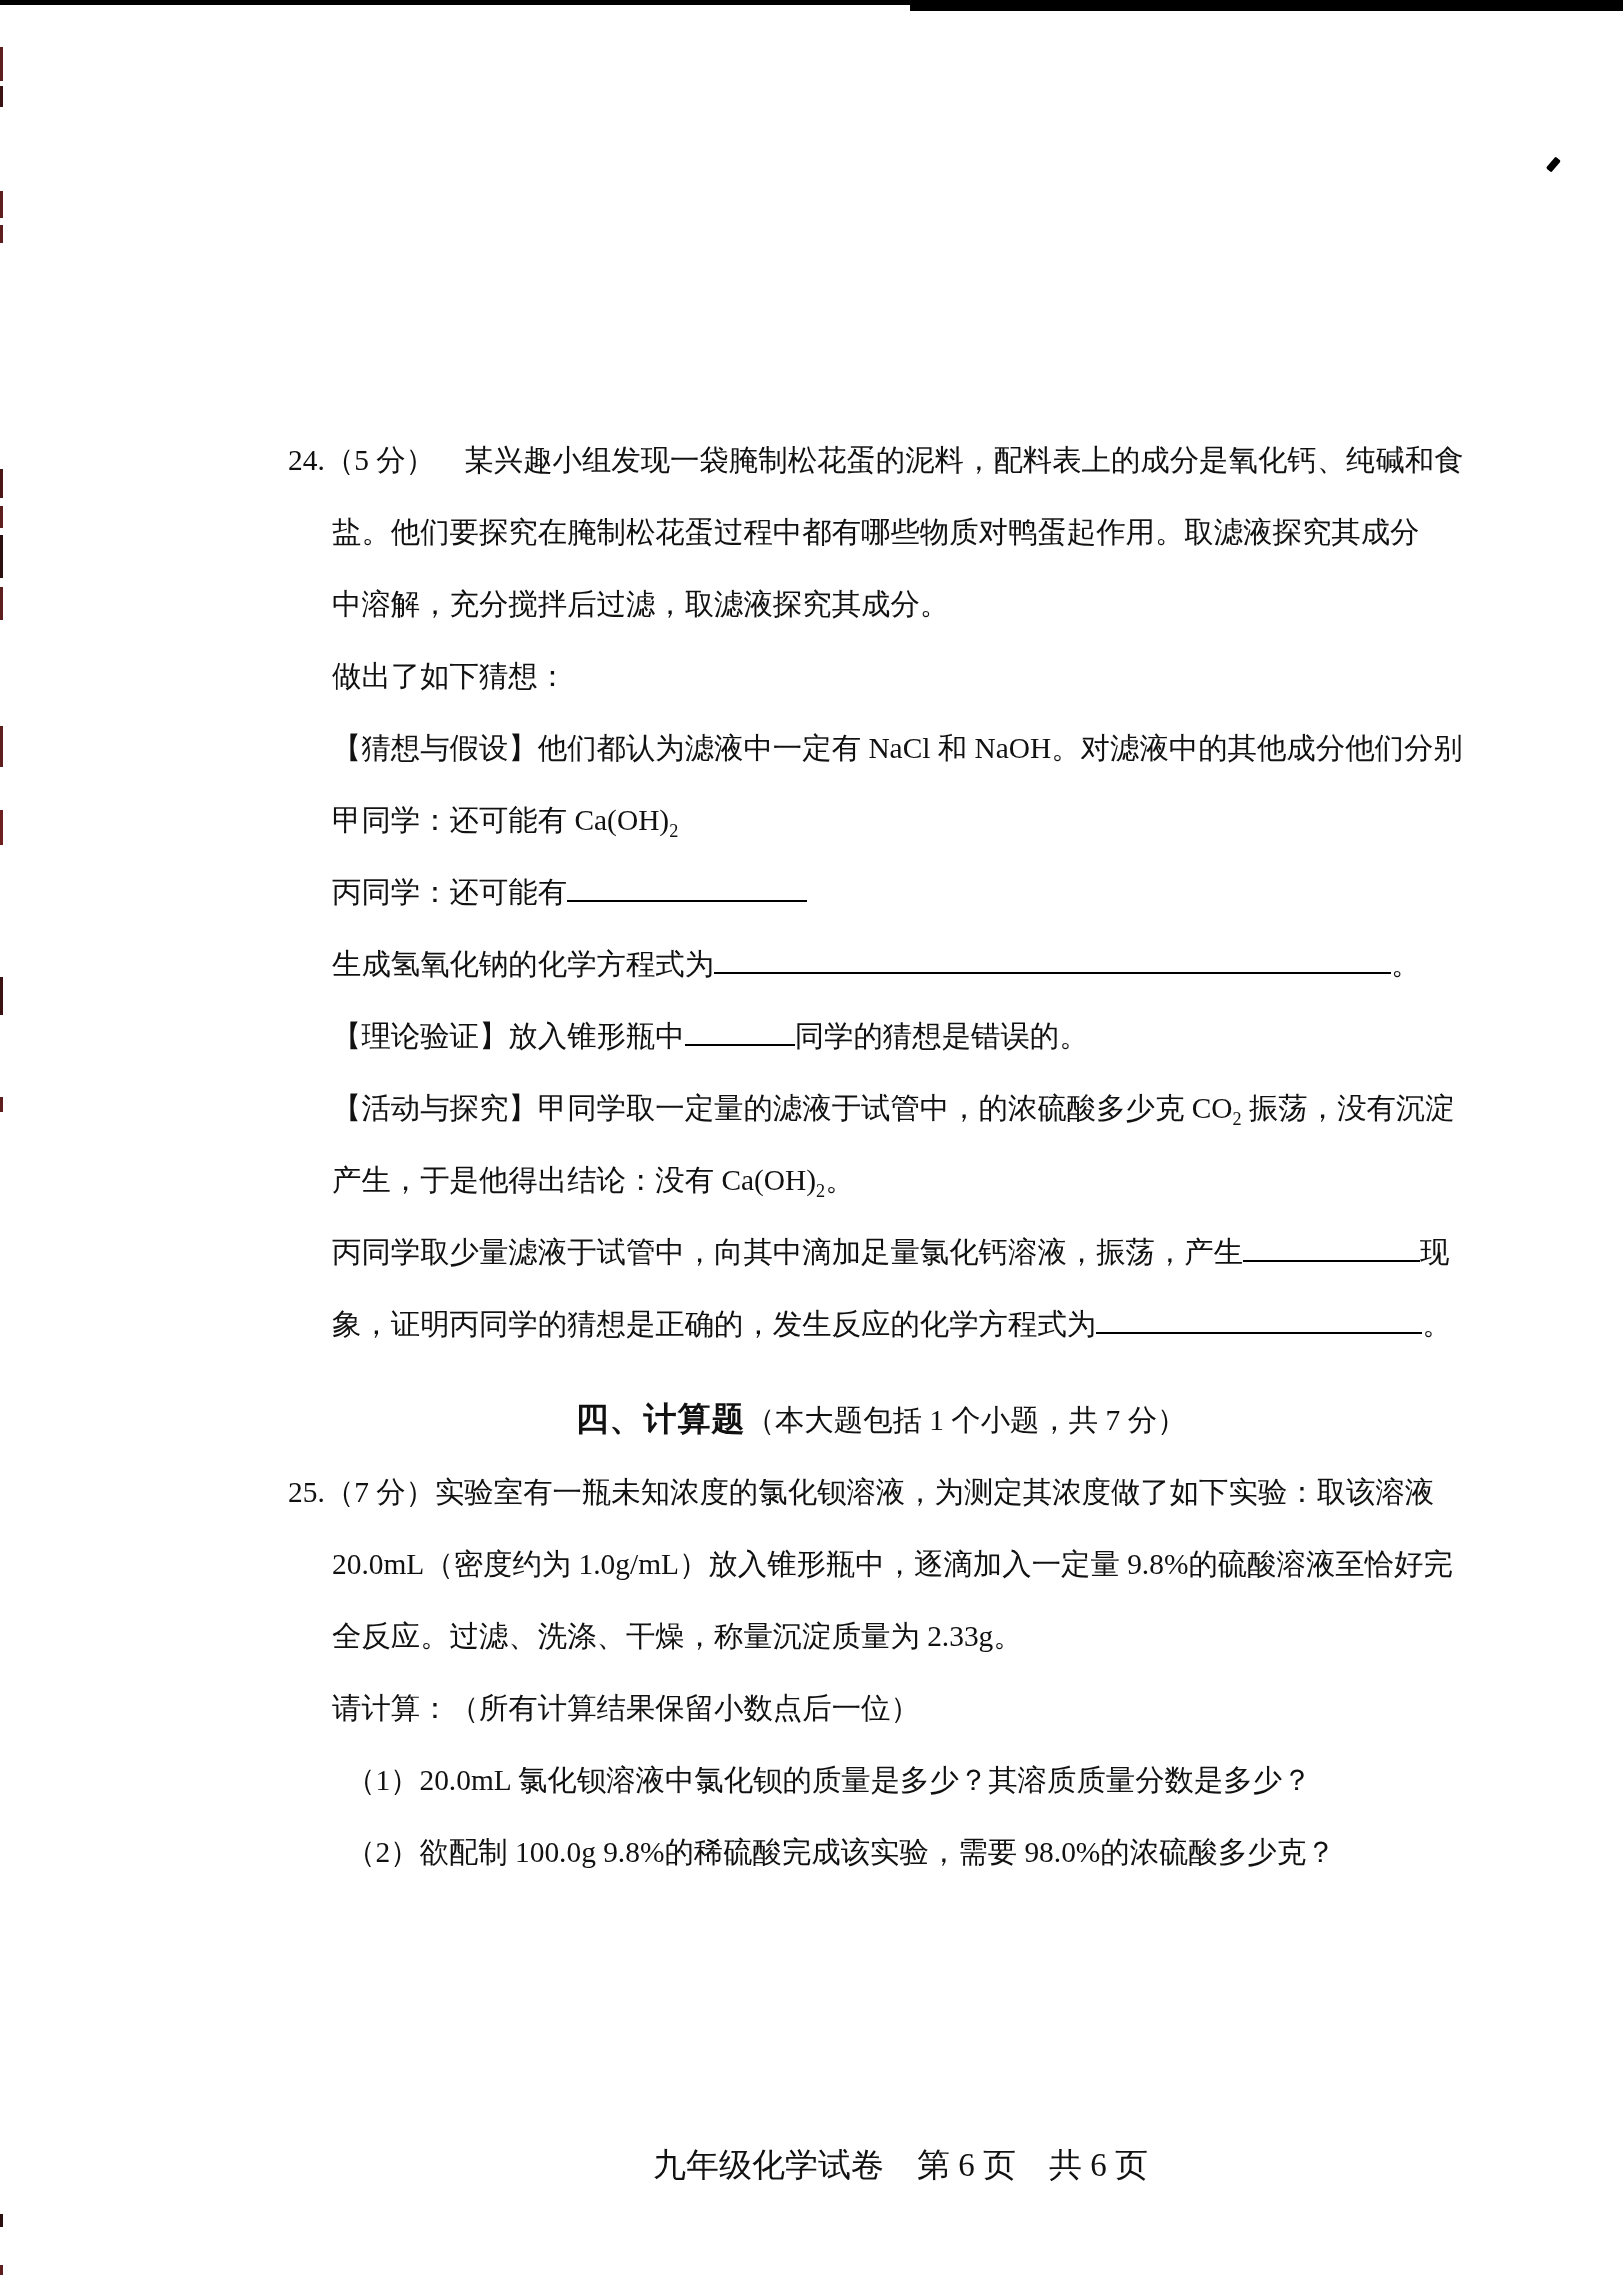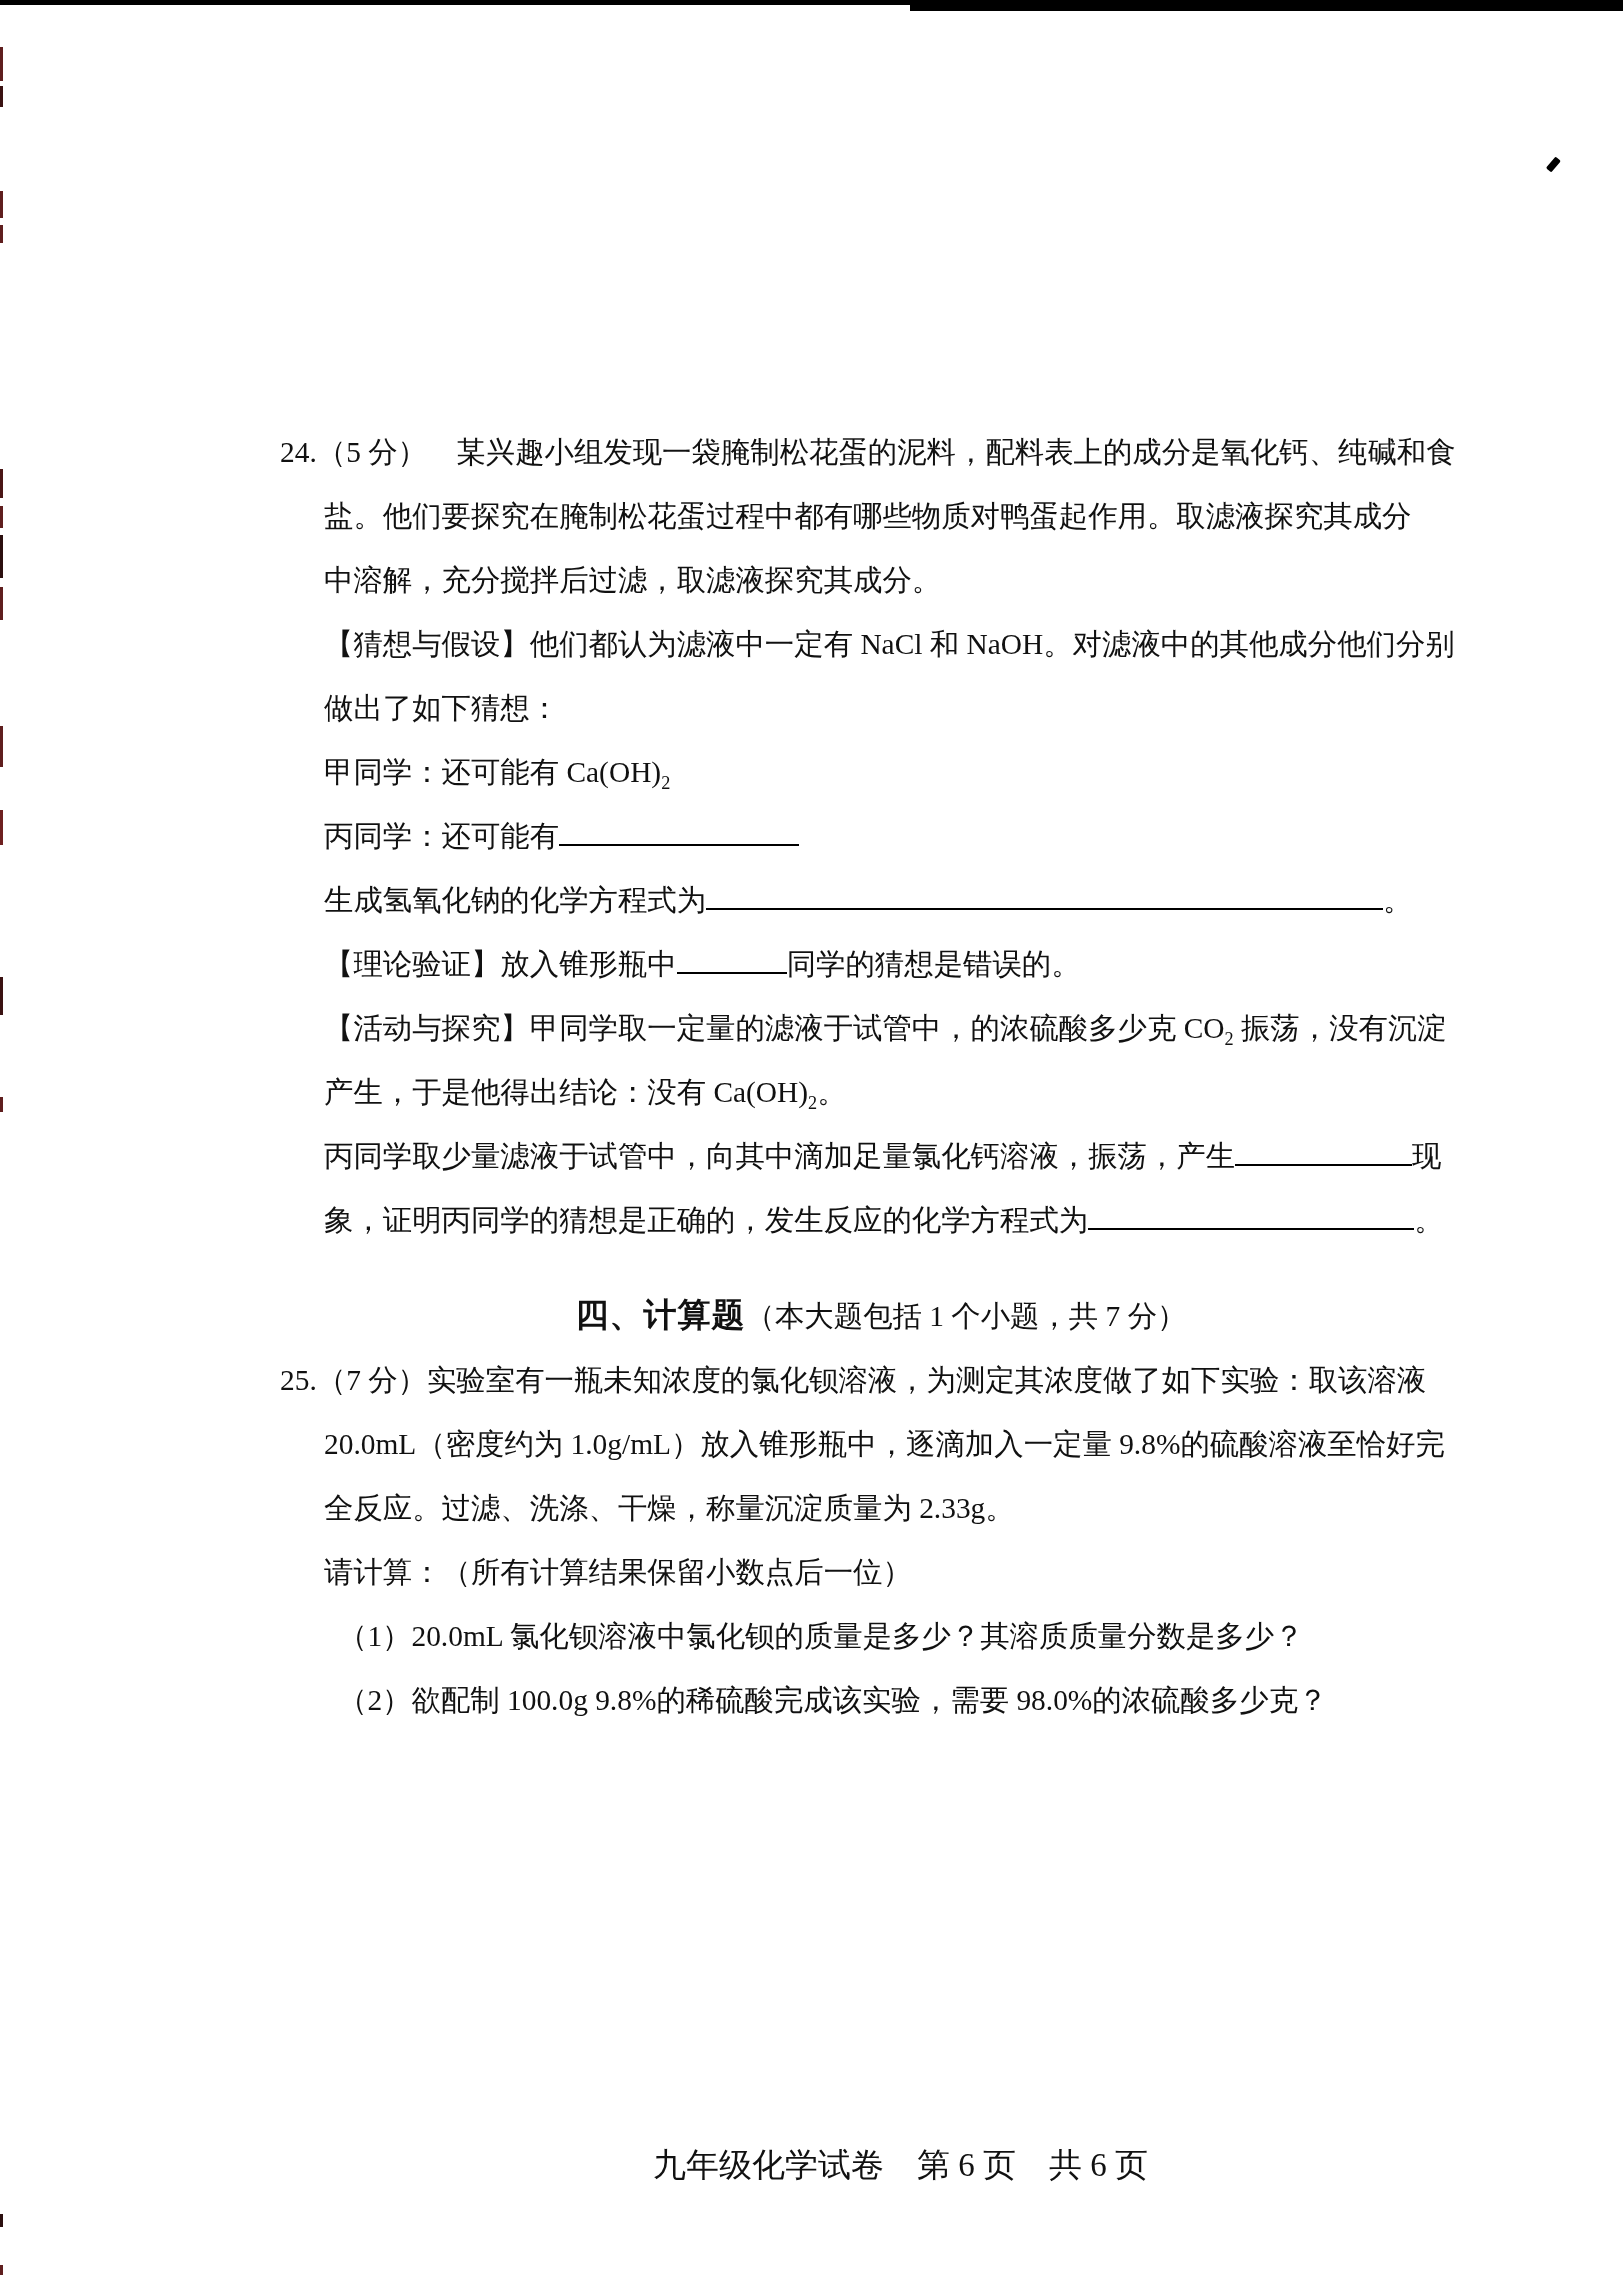--- a/index.html
+++ b/index.html
@@ -16,21 +16,21 @@
     overflow: hidden;
   }
   .content {
     position: absolute;
     left: 280px;
     top: 0;
     width: 1202px;
     padding-top: 420px;
   }
   p.ln, h2.ln {
-    margin: 0;
+    margin: 8px;
     font-size: 29.4px;
     font-weight: normal;
     min-height: 64px;
     line-height: 64px;
     white-space: nowrap;
   }
   .ind-1 { padding-left: 44px; }
   .ind-2 { padding-left: 58px; }
   h2.ln.sec { margin-top: 31px; text-align: center; }
   h2.ln.sec strong {
@@ -86,22 +86,22 @@
     <div class="edge-mark" style="left: 0px; top: 2214px; width: 3.4px; height: 12.8px; background: rgb(43, 15, 15);"></div>
     <div class="edge-mark" style="left: 0px; top: 2265px; width: 3.4px; height: 9.8px; background: rgb(95, 30, 30);"></div>
     <div class="speck" style="left: 1550px; top: 157px; width: 6.9px; height: 14.7px; background: rgb(0, 0, 0);"></div>
   </div>
 
 <main class="content">
   <section>
     <p class="ln"><span>24.（5 分）　某兴趣小组发现一袋腌制松花蛋的泥料，配料表上的成分是氧化钙、纯碱和食</span></p>
     <p class="ln ind-1"><span>盐。他们要探究在腌制松花蛋过程中都有哪些物质对鸭蛋起作用。取滤液探究其成分</span></p>
     <p class="ln ind-1"><span>中溶解，充分搅拌后过滤，取滤液探究其成分。</span></p>
+    <p class="ln ind-1"><span>做出了如下猜想：</span></p>
     <p class="ln ind-1"><span>【猜想与假设】他们都认为滤液中一定有 NaCl 和 NaOH。对滤液中的其他成分他们分别</span></p>
-    <p class="ln ind-1"><span>做出了如下猜想：</span></p>
     <p class="ln ind-1"><span>甲同学：还可能有 Ca(OH)</span><sub>2</sub></p>
     <p class="ln ind-1"><span>丙同学：还可能有</span><span class="blank" style="width: 240px;"></span></p>
     <p class="ln ind-1"><span>生成氢氧化钠的化学方程式为</span><span class="blank" style="width: 677px;"></span><span>。</span></p>
     <p class="ln ind-1"><span>【理论验证】放入锥形瓶中</span><span class="blank" style="width: 110px;"></span><span>同学的猜想是错误的。</span></p>
     <p class="ln ind-1"><span>【活动与探究】甲同学取一定量的滤液于试管中，的浓硫酸多少克 CO</span><sub>2</sub><span> 振荡，没有沉淀</span></p>
     <p class="ln ind-1"><span>产生，于是他得出结论：没有 Ca(OH)</span><sub>2</sub><span>。</span></p>
     <p class="ln ind-1"><span>丙同学取少量滤液于试管中，向其中滴加足量氯化钙溶液，振荡，产生</span><span class="blank" style="width: 177px;"></span><span>现</span></p>
     <p class="ln ind-1"><span>象，证明丙同学的猜想是正确的，发生反应的化学方程式为</span><span class="blank" style="width: 326px;"></span><span>。</span></p>
   </section>
 

